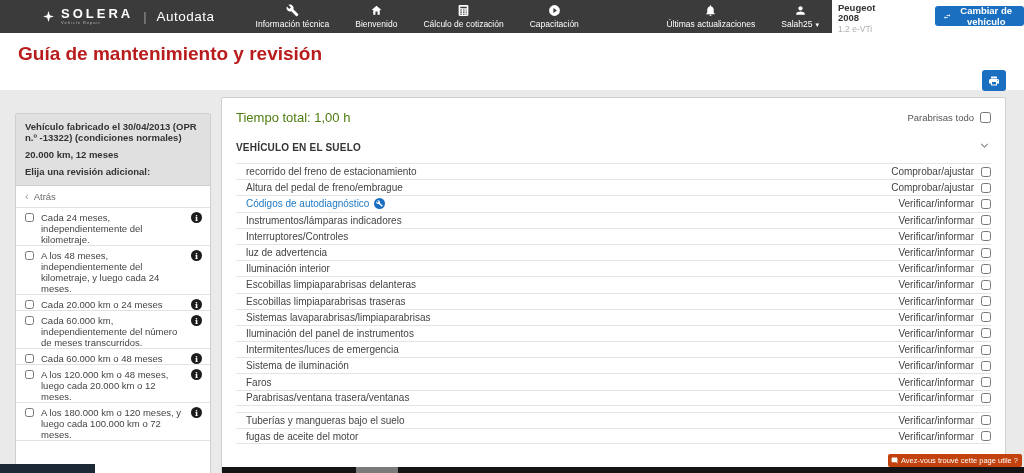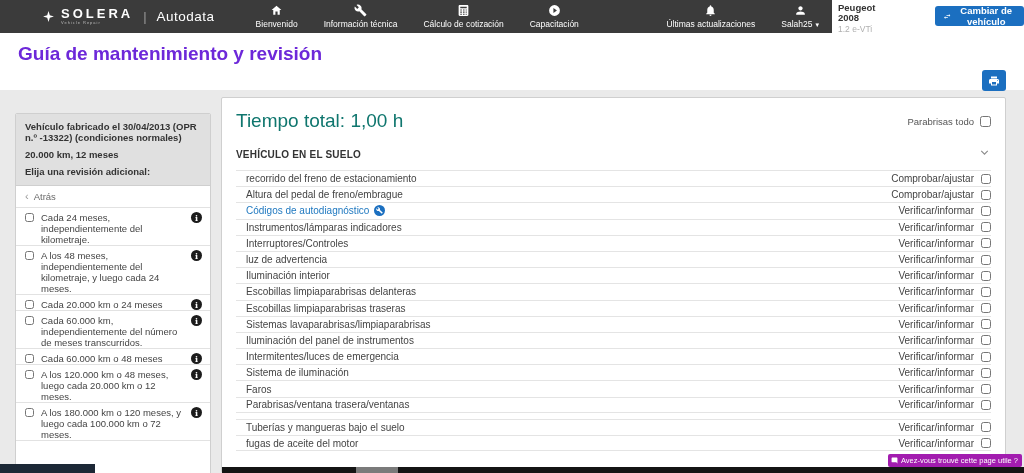--- a/index.html
+++ b/index.html
@@ -27,21 +27,21 @@
   
   .vehicle-info { position:absolute; left:838px; top:3px; line-height:10px; }
   .vehicle-make, .vehicle-model { font-size:9.5px; font-weight:bold; color:#333; }
   .vehicle-engine { font-size:8.5px; color:#b0b0b0; margin-top:1px; }
   .change-btn { position:absolute; left:935px; top:6px; height:20px; padding:0 8px;
     background:#1b6fc0; border:none; border-radius:3px; color:#fff; font-size:9.5px;
     font-weight:bold; display:flex; align-items:center; cursor:pointer;
     font-family:"Liberation Sans", sans-serif; }
   .change-btn svg { width:13px; height:13px; margin-right:5px; }
 
-  .page-title { position:absolute; left:18px; top:43px; font-size:19px; color:#6d28d9; }
+  .page-title { position:absolute; left:18px; top:43px; font-size:19px; color:#b91c1c; }
   .print-btn { position:absolute; left:982px; top:70px; width:24px; height:21px;
     background:#1b6fc0; border:none; border-radius:3px; display:flex; align-items:center;
     justify-content:center; cursor:pointer; }
   .print-btn svg { width:12px; height:12px; }
 
   
   .sidebar { position:absolute; left:15px; top:97px; width:196px; height:372px;
     background:#fff; border:1px solid #cfcfcf; border-radius:2px; overflow:hidden;margin-top:16px; }
   .sidebar-head { background:#e0e0e0; padding:7px 9px 6px; border-bottom:1px solid #cfcfcf; }
   .sidebar-head p { font-size:9.5px; font-weight:bold; color:#333; line-height:11px; margin-bottom:6px; }
@@ -53,21 +53,21 @@
   .opt input { width:9px; height:9px; margin:1px 7px 0 0; flex:none; }
   .opt-label { flex:1; font-size:9.5px; color:#444; line-height:11px; padding-right:4px; }
   .info-icon { flex:none; width:11px; height:11px; border-radius:50%; background:#1c1c1c;
     color:#fff; font-size:8px; font-weight:bold; font-family:"DejaVu Serif", serif;
     display:flex; align-items:center; justify-content:center; cursor:pointer; }
 
   
   .main-panel { position:absolute; left:221px; top:97px; width:785px; height:376px;
     background:#fff; border:1px solid #cfcfcf; border-radius:2px; }
   .main-head { display:flex; justify-content:space-between; align-items:center; padding:12px 14px 9px; }
-  .total-time { font-size:19px; color:#0f766e; }
+  .total-time { font-size:13px; color:#4d7c0f; }
   .select-all { display:flex; align-items:center; font-size:9.5px; color:#555; }
   .select-all input { width:11px; height:11px; margin-left:6px; }
   .section-head { display:flex; justify-content:space-between; align-items:center; padding:4px 14px 7px; }
   .section-title { font-size:10px; font-weight:bold; color:#333; letter-spacing:.2px; }
   .section-chev svg { width:13px; height:13px; }
   .rows { margin:0 14px; }
   .row { display:flex; align-items:center; height:16.2px; border-top:1px solid #e4e4e4; }
   .rows .row:last-child { border-bottom:1px solid #e4e4e4; }
   .row-label { flex:1; font-size:10px; color:#444; padding-left:10px; white-space:nowrap;
     overflow:hidden; display:flex; align-items:flex-end; }
@@ -76,21 +76,21 @@
     display:inline-flex; align-items:center; justify-content:center; margin-left:5px; cursor:pointer; }
   .wrench-badge svg { width:7px; height:7px; }
   .row-action { font-size:10px; color:#444; margin-right:7px; white-space:nowrap; }
   .row input { width:10px; height:10px; flex:none; }
   .section-gap { height:6px; }
 
   
   .footer-bar { position:absolute; left:222px; right:0; bottom:0; height:6px; background:#141414; z-index:5; }
   .footer-thumb { position:absolute; left:134px; top:0; width:42px; height:6px; background:#7a7a7a; }
   .footer-left-block { position:absolute; left:0; bottom:0; width:95px; height:9px; background:#1c2836; z-index:5; }
-  .feedback-badge { position:absolute; right:2px; bottom:6px; background:#a21caf; color:#fff;
+  .feedback-badge { position:absolute; right:2px; bottom:6px; background:#c2410c; color:#fff;
     font-size:7.5px; padding:2px 4px 2px 3px; border-radius:2px; display:flex; align-items:center;
     z-index:6; cursor:pointer; }
   .feedback-badge svg { width:7px; height:7px; margin-right:3px; }
 </style>
 </head>
 <body>
 
 <div class="page-head">
   <div class="topbar">
     <div class="brand">
@@ -100,29 +100,29 @@
       <div>
         <div class="brand-name">SOLERA</div>
         <div class="brand-tag">Vehicle Repair</div>
       </div>
       <span class="brand-divider">|</span>
       <span class="brand-product">Autodata</span>
     </div>
     <div class="nav">
       <div class="nav-item">
         <svg viewBox="0 0 24 24">
+            <path fill="#fff" d="M22.7 19l-9.1-9.1c.9-2.3.4-5-1.5-6.9-2-2-5-2.4-7.4-1.3L9 6 6 9 1.6 4.7C.4 7.1.9 10.1 2.9 12.1c1.9 1.9 4.6 2.4 6.9 1.5l9.1 9.1c.4.4 1 .4 1.4 0l2.3-2.3c.5-.4.5-1.1.1-1.4z"></path>
+          </svg>
+        <span class="nav-label">Información técnica</span>
+      </div>
+      <div class="nav-item">
+        <svg viewBox="0 0 24 24">
             <path fill="#fff" d="M12 3l9 8h-3v9h-4v-6h-4v6H6v-9H3z"></path>
           </svg>
         <span class="nav-label">Bienvenido</span>
-      </div>
-      <div class="nav-item">
-        <svg viewBox="0 0 24 24">
-            <path fill="#fff" d="M22.7 19l-9.1-9.1c.9-2.3.4-5-1.5-6.9-2-2-5-2.4-7.4-1.3L9 6 6 9 1.6 4.7C.4 7.1.9 10.1 2.9 12.1c1.9 1.9 4.6 2.4 6.9 1.5l9.1 9.1c.4.4 1 .4 1.4 0l2.3-2.3c.5-.4.5-1.1.1-1.4z"></path>
-          </svg>
-        <span class="nav-label">Información técnica</span>
       </div>
       <div class="nav-item">
         <svg viewBox="0 0 24 24">
             <path fill="#fff" d="M5 2h14c1.1 0 2 .9 2 2v16c0 1.1-.9 2-2 2H5c-1.1 0-2-.9-2-2V4c0-1.1.9-2 2-2zm1 3v3h12V5H6zm0 5v2h3v-2H6zm5 0v2h3v-2h-3zm5 0v2h2v-2h-2zM6 14v2h3v-2H6zm5 0v2h3v-2h-3zm5 0v2h2v-2h-2zM6 18v2h3v-2H6zm5 0v2h3v-2h-3zm5 0v2h2v-2h-2z"></path>
           </svg>
         <span class="nav-label">Cálculo de cotización</span>
       </div>
       <div class="nav-item">
         <svg viewBox="0 0 24 24">
             <path fill="#fff" d="M12 2a10 10 0 1 0 0 20 10 10 0 0 0 0-20zm-2 14.5v-9l6.5 4.5z"></path>

